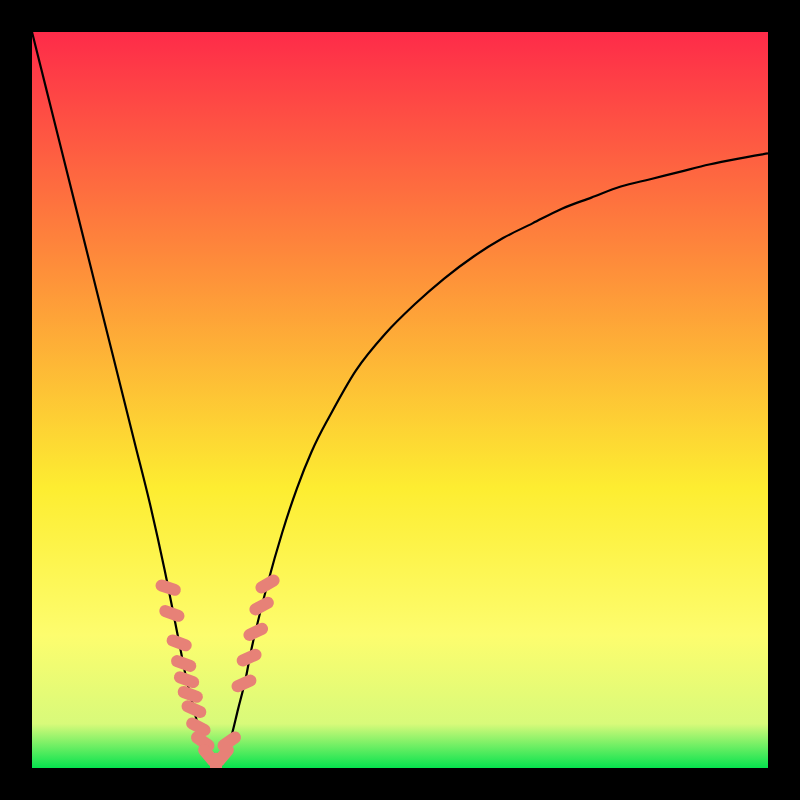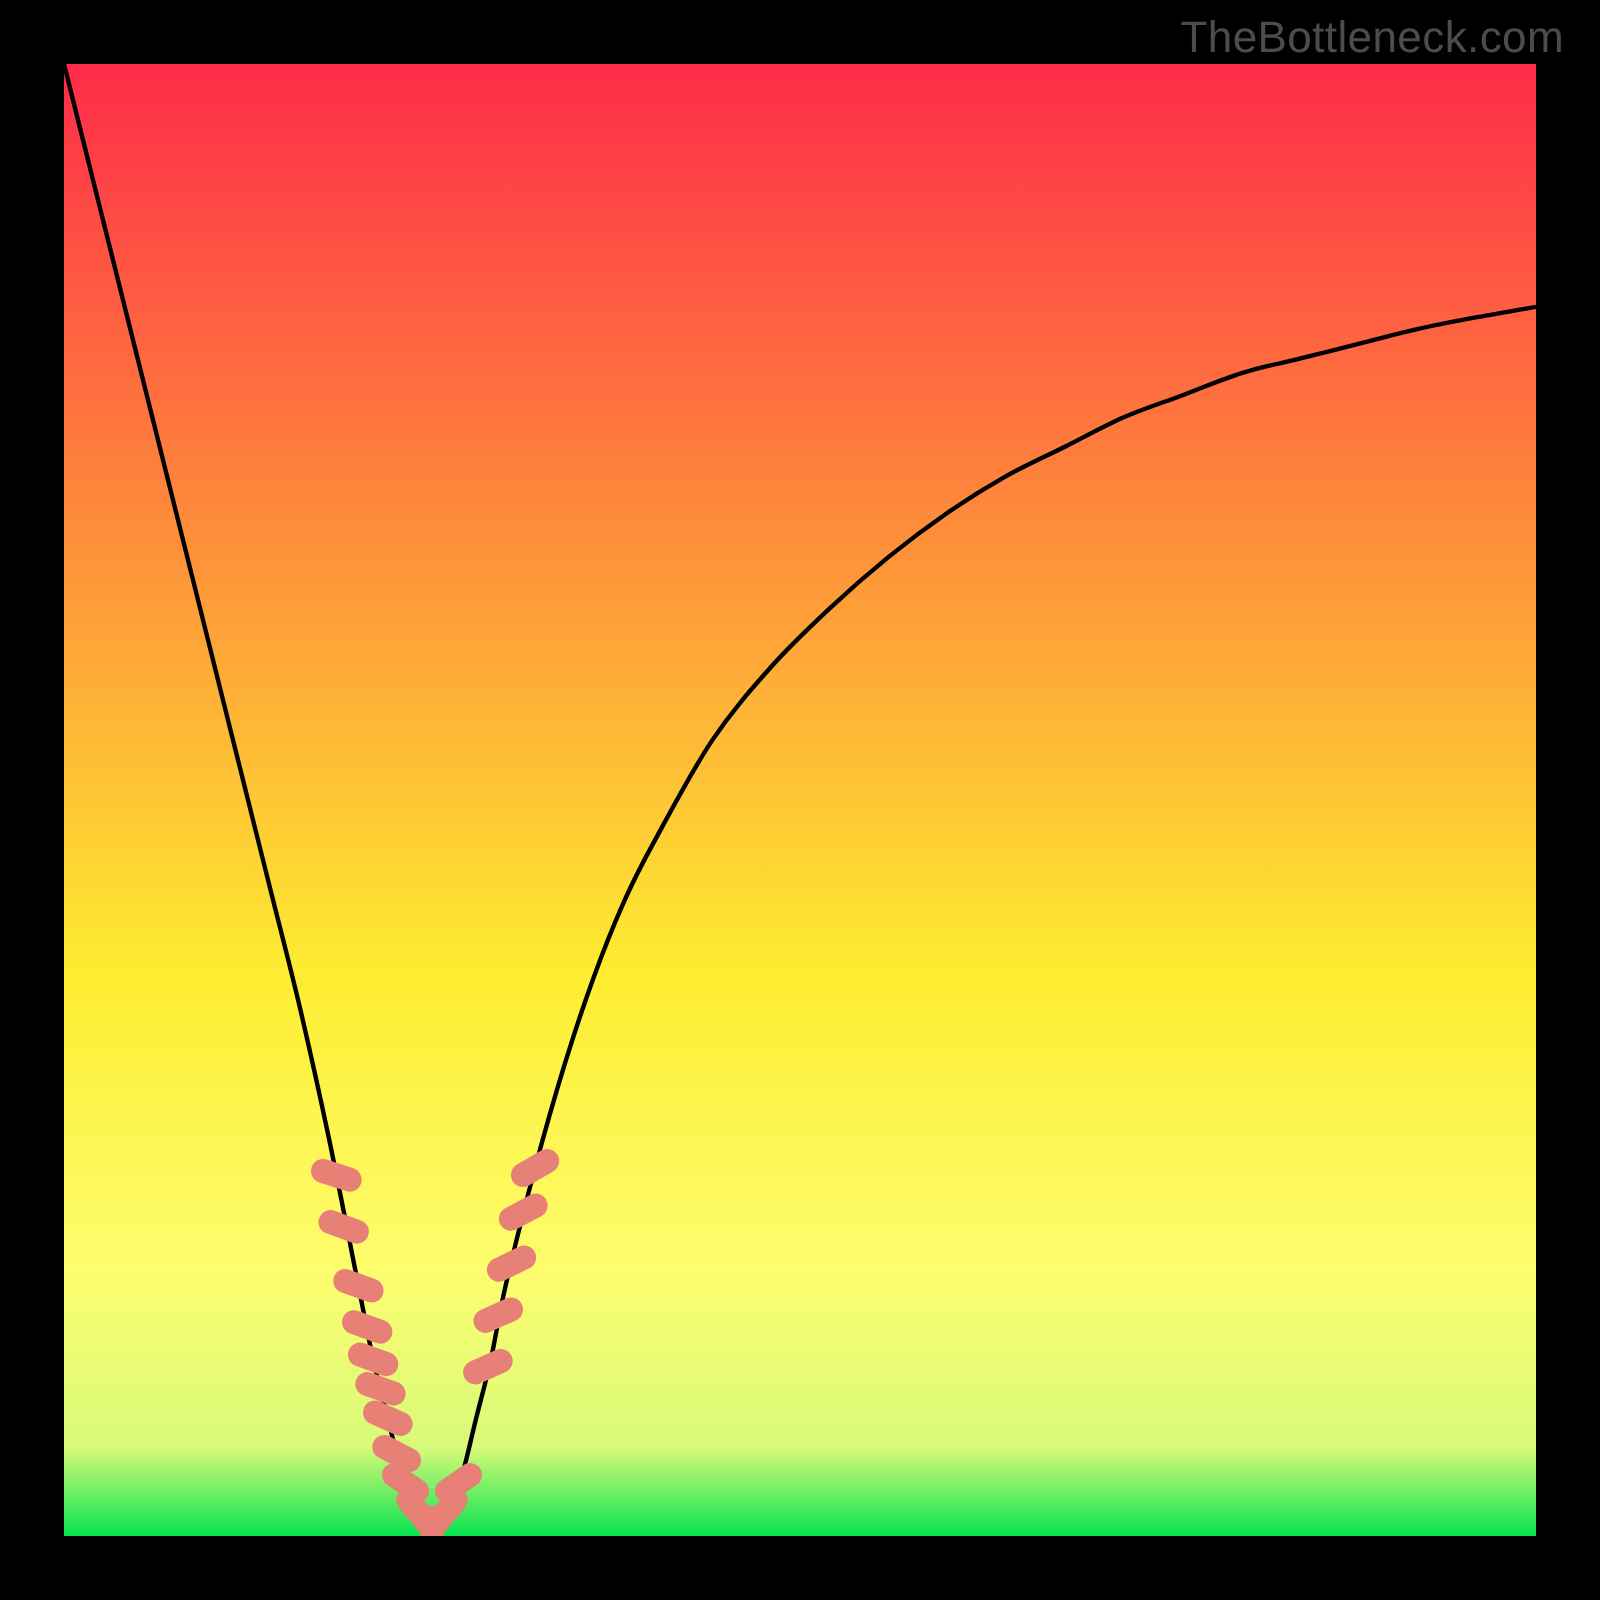--- a/index.html
+++ b/index.html
@@ -35,21 +35,20 @@
     font-size: 22px;
     font-weight: 500;
     letter-spacing: 0.2px;
   }
   svg { display: block; }
 </style>
 </head>
 <body>
 
 <div class="frame">
-  <div class="watermark">TheBottleneck.com</div>
   <div class="plot">
     <svg id="chart-svg" width="736" height="736" viewBox="0 0 736 736">
       <defs>
         <linearGradient id="bg-grad" x1="0" y1="0" x2="0" y2="1">
           <stop id="g0" offset="0%" stop-color="#fe2b49"></stop>
           <stop id="g1" offset="32%" stop-color="#fe8e3a"></stop>
           <stop id="g2" offset="62%" stop-color="#fded31"></stop>
           <stop id="g3" offset="82%" stop-color="#fdfd6e"></stop>
           <stop id="g4" offset="94%" stop-color="#d8fa7a"></stop>
           <stop id="g5" offset="100%" stop-color="#06e34e"></stop>

